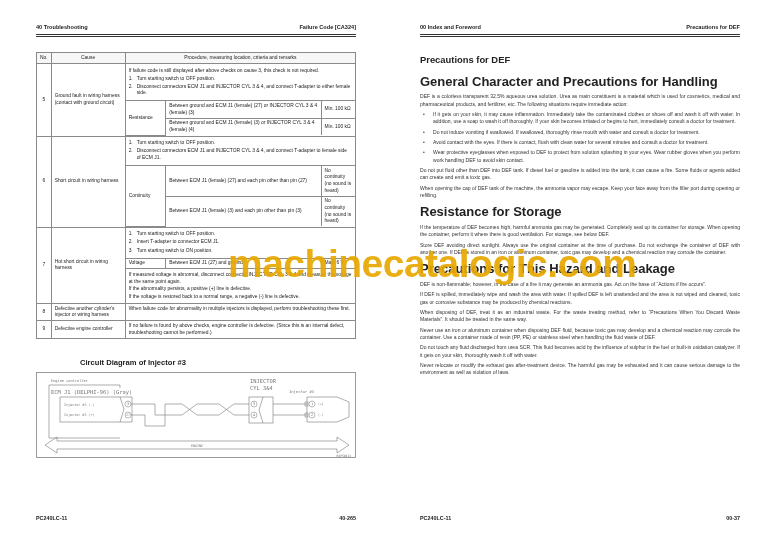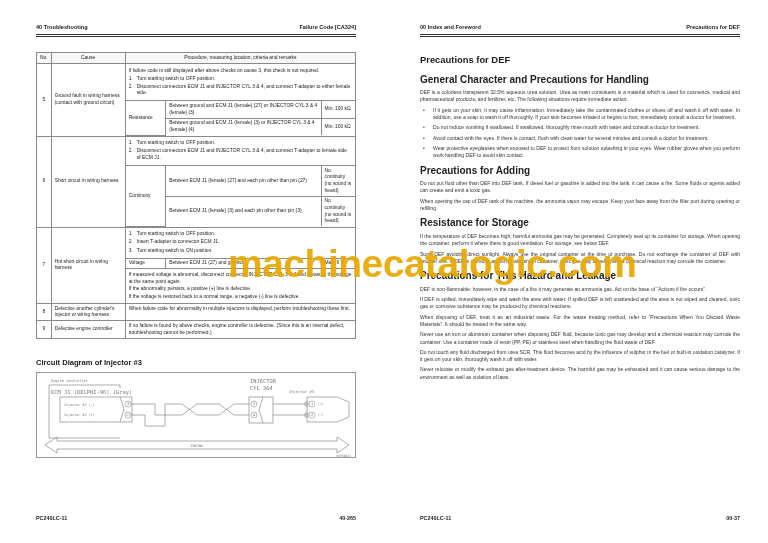--- a/index.html
+++ b/index.html
@@ -29,28 +29,28 @@
   .step .n { width: 8px; flex: none; }
   .sub { padding: 0 !important; }
   .sub table { width: 100%; border-collapse: collapse; }
   .sub table td { border: 0.7px solid #8a8a8a; border-left: none; }
   .sub table tr:first-child td { border-top: none; }
   .sub table tr:last-child td { border-bottom: none; }
   .sub table td:last-child { border-right: none; }
   .pblock { padding: 2px 3px; }
   .pblock p { margin: 1.5px 0; }
 
-  .h3 { position: absolute; font-weight: bold; color: #222; }
+  .h3 { position: absolute; font-weight: bold; color: #222; margin-left: 44px; }
   .diagram-box { position: absolute; left: 36px; top: 372px; width: 320px; height: 86px;
                  border: 0.8px solid #9a9a9a; }
 
   
   .rp { position: absolute; left: 36px; top: 53px; width: 320px; font-size: 5.05px; line-height: 1.45; color: #333; }
   .rp h1 { font-size: 9.4px; font-weight: bold; color: #222; margin: 0 0 6px 0; }
-  .rp h2 { font-size: 10px; font-weight: bold; color: #222; margin: 4px 0 2px 0; }
+  .rp h2 { font-size: 13px; font-weight: bold; color: #222; margin: 4px 0 2px 0; }
   .rp p { margin: 0 0 3px 0; text-align: justify; }
   .rp ul { list-style: none; margin: 2px 0 3px 0; }
   .rp li { position: relative; padding-left: 13px; margin-bottom: 3px; text-align: justify; }
   .rp li::before { content: "•"; position: absolute; left: 3px; }
 
   .wm { position: absolute; left: 228px; top: 242px; font-size: 39px; font-weight: bold;
         color: #e8a800; opacity: 0.92; letter-spacing: -0.5px; white-space: nowrap; pointer-events: none; }
 </style>
 </head>
 <body>
@@ -245,21 +245,20 @@
 
     <h2>General Character and Precautions for Handling</h2>
     <p>DEF is a colorless transparent 32.5% aqueous urea solution. Urea as main constituent is a material which is used for cosmetics, medical and pharmaceutical products, and fertilizer, etc. The following situations require immediate action:</p>
     <ul>
       <li>If it gets on your skin, it may cause inflammation. Immediately take the contaminated clothes or shoes off and wash it off with water. In addition, use a soap to wash it off thoroughly. If your skin becomes irritated or begins to hurt, immediately consult a doctor for treatment.</li>
       <li>Do not induce vomiting if swallowed. If swallowed, thoroughly rinse mouth with water and consult a doctor for treatment.</li>
       <li>Avoid contact with the eyes. If there is contact, flush with clean water for several minutes and consult a doctor for treatment.</li>
       <li>Wear protective eyeglasses when exposed to DEF to protect from solution splashing in your eyes. Wear rubber gloves when you perform work handling DEF to avoid skin contact.</li>
     </ul>
 
-    <h2>Precautions for Adding</h2>
     <p>Do not put fluid other than DEF into DEF tank. If diesel fuel or gasoline is added into the tank, it can cause a fire. Some fluids or agents added can create and emit a toxic gas.</p>
     <p>When opening the cap of DEF tank of the machine, the ammonia vapor may escape. Keep your face away from the filler port during opening or refilling.</p>
 
     <h2>Resistance for Storage</h2>
     <p>If the temperature of DEF becomes high, harmful ammonia gas may be generated. Completely seal up its container for storage. When opening the container, perform it where there is good ventilation. For storage, see below DEF.</p>
     <p>Store DEF avoiding direct sunlight. Always use the original container at the time of purchase. Do not exchange the container of DEF with another one. If DEF is stored in an iron or aluminum container, toxic gas may develop and a chemical reaction may corrode the container.</p>
 
     <h2>Precautions for This Hazard and Leakage</h2>
     <p>DEF is non-flammable; however, in the case of a fire it may generate an ammonia gas. Act on the base of “Actions if fire occurs”.</p>
     <p>If DEF is spilled, immediately wipe and wash the area with water. If spilled DEF is left unattended and the area is not wiped and cleaned, toxic gas or corrosive substance may be produced by chemical reactions.</p>

